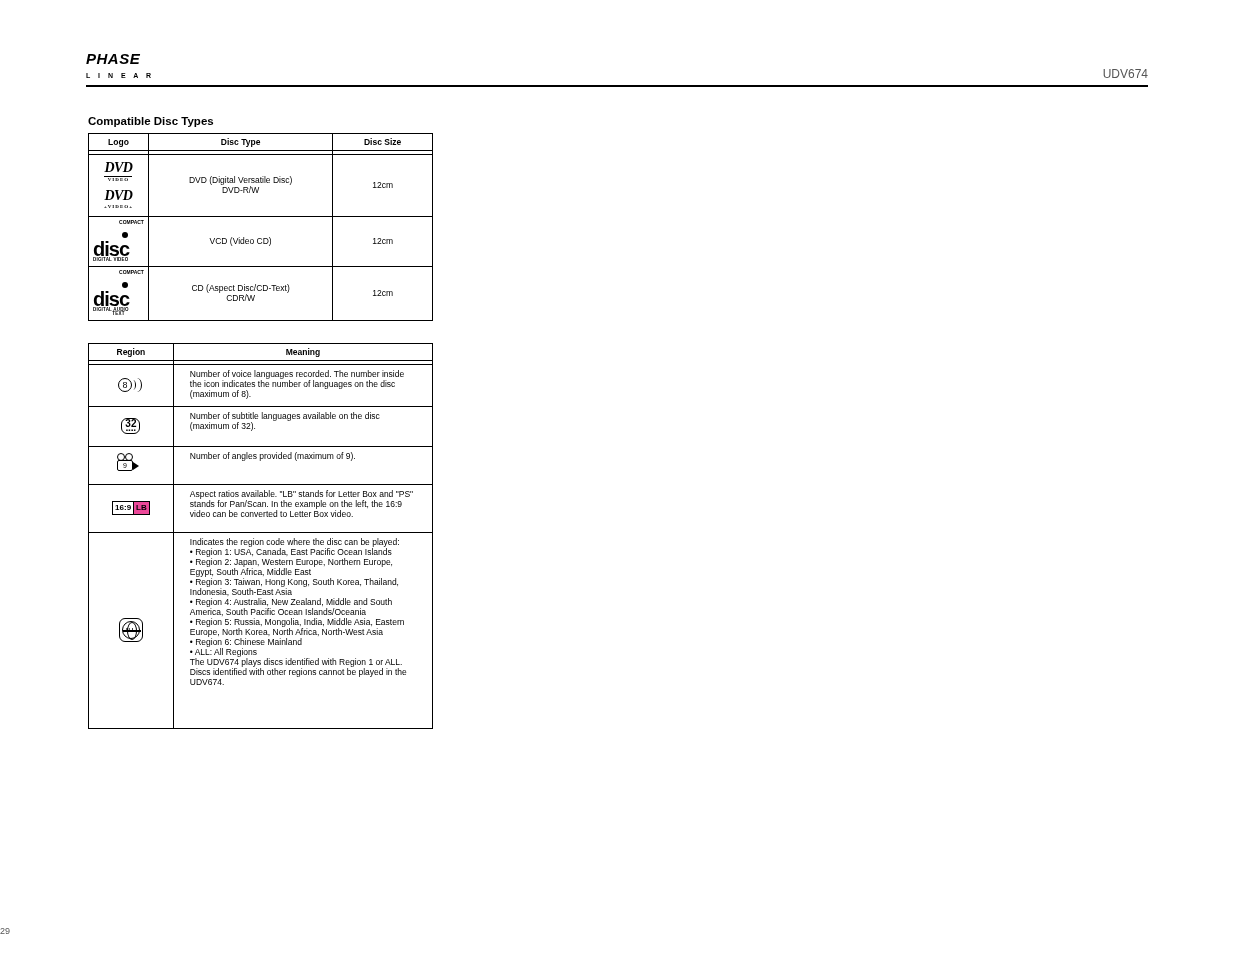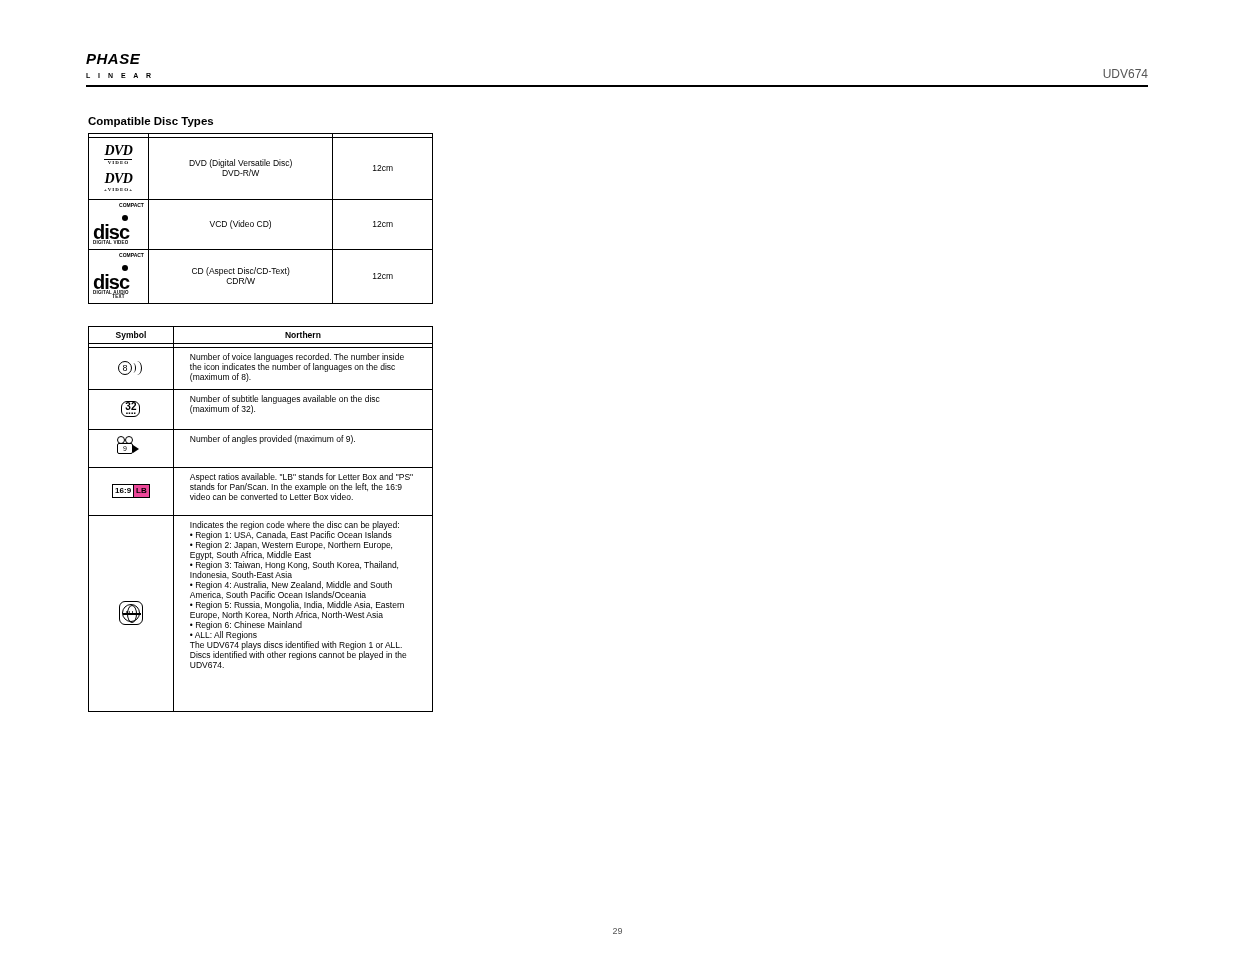--- a/index.html
+++ b/index.html
@@ -259,21 +259,20 @@
     left: 2px;
     top: 6px;
     line-height: 1;
     letter-spacing: -0.3px;
   }
   .footer {
     position: absolute;
     bottom: 18px;
     left: 0;
     width: 100%;
-    text-align: center;
     font-size: 9px;
     color: #555;
   }
 </style>
 </head>
 <body>
 
 <div class="page">
 
   <div class="header">
@@ -288,20 +287,25 @@
 
     <div class="section-title">Compatible Disc Types</div>
 
     <table class="table t1">
       <colgroup>
           <col class="c1">
           <col class="c2">
           <col class="c3">
         </colgroup>
       <thead>
+        <tr>
+          <th>Logo</th>
+          <th>Disc Type</th>
+          <th>Disc Size</th>
+        </tr>
         <tr class="double-line">
             <th></th>
             <th></th>
             <th></th>
           </tr>
       </thead>
       <tbody>
         <tr>
           <td class="icon-cell" style="height:62px">
             <span class="dvd-logo">DVD<span class="dvd-sub">VIDEO</span></span>
@@ -342,22 +346,22 @@
     <div style="height:22px"></div>
 
 
     <table class="table t2">
       <colgroup>
           <col class="c1">
           <col class="c2">
         </colgroup>
       <thead>
         <tr>
-          <th>Symbol</th>
-          <th>Northern</th>
+          <th>Region</th>
+          <th>Meaning</th>
         </tr>
         <tr class="double-line">
             <th></th>
             <th></th>
           </tr>
       </thead>
       <tbody>
         <tr>
           <td class="icon-cell" style="height:42px">
             <span class="sound-icon">8</span><span class="arcs"><span class="a1"></span><span class="a2"></span></span>

